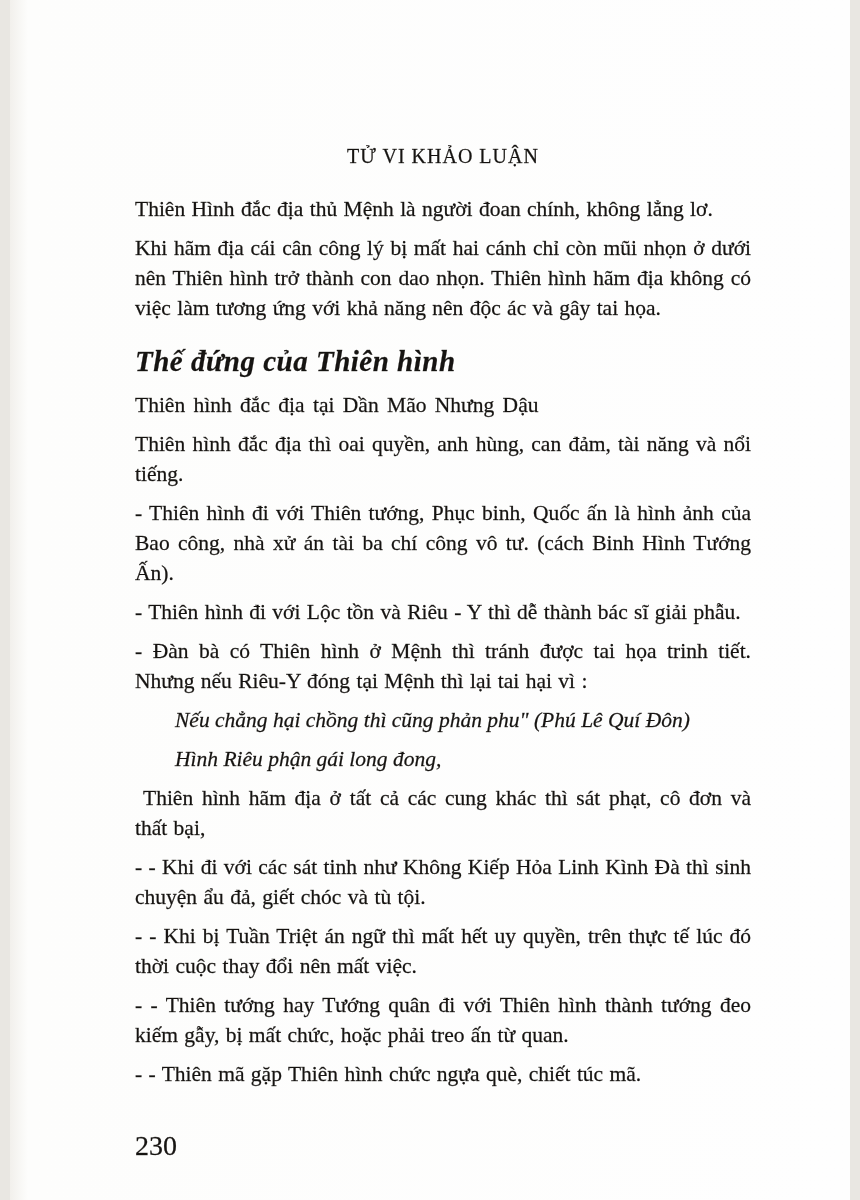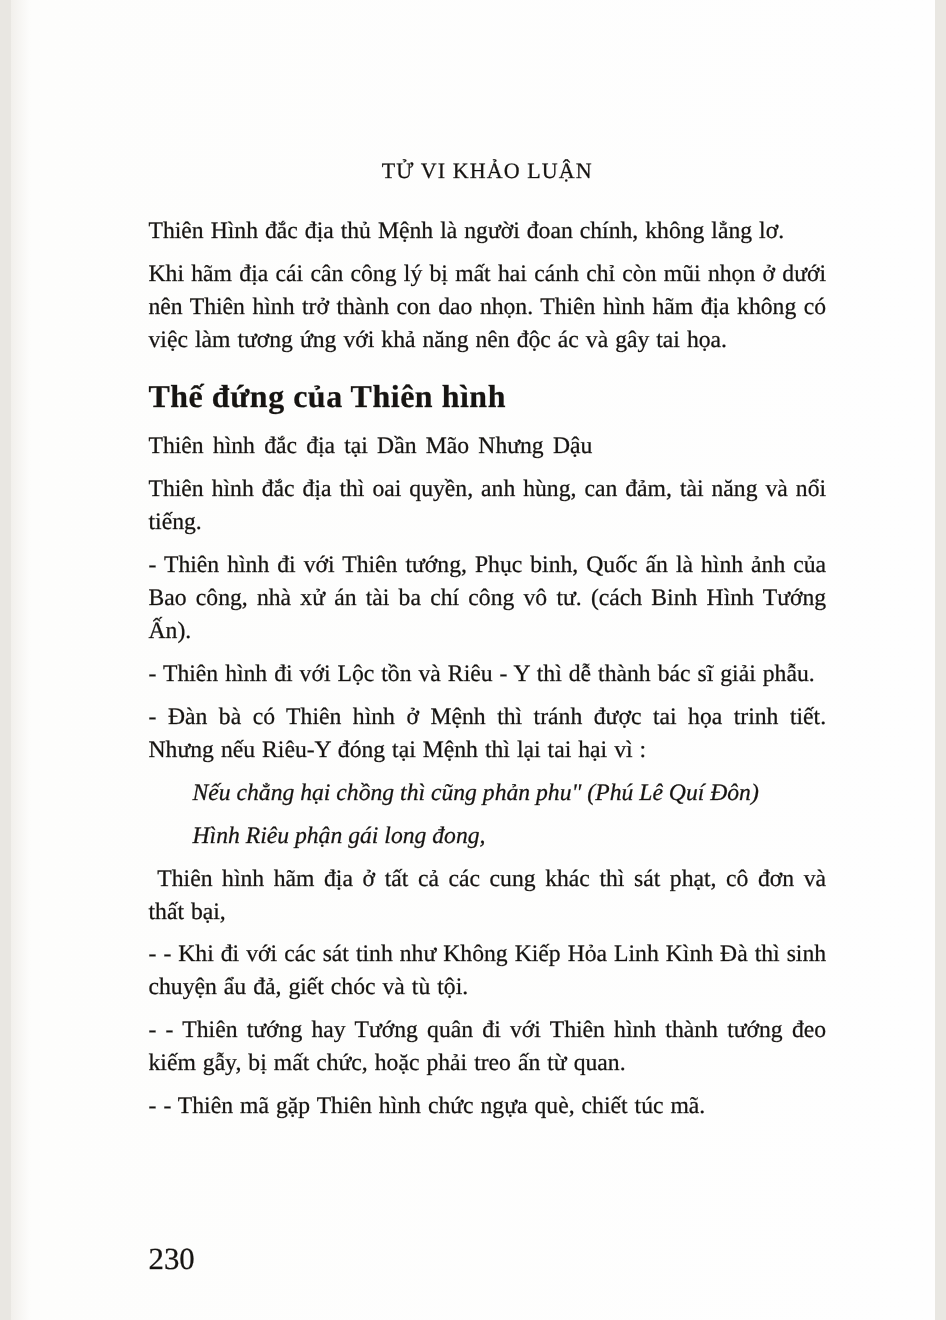--- a/index.html
+++ b/index.html
@@ -39,20 +39,21 @@
   .para {
     font-size: 21.5px;
     line-height: 30px;
     text-align: justify;
     margin-bottom: 9px;
     word-spacing: 1px;
   }
 
   .section-heading {
     font-size: 29px;
+    font-style: italic;
     font-weight: bold;
     margin-top: 22px;
     margin-bottom: 12px;
     letter-spacing: 0.5px;
   }
 
   .sub-heading {
     font-size: 21.5px;
     line-height: 30px;
     margin-bottom: 9px;
@@ -103,20 +104,21 @@
     <p class="para">- Đàn bà có Thiên hình ở Mệnh thì tránh được tai họa trinh tiết. Nhưng nếu Riêu-Y đóng tại Mệnh thì lại tai hại vì :</p>
 
     <p class="quote">Nếu chẳng hại chồng thì cũng phản phu" (Phú Lê Quí Đôn)</p>
 
     <p class="quote">Hình Riêu phận gái long đong,</p>
 
     <p class="para indent-sm">Thiên hình hãm địa ở tất cả các cung khác thì sát phạt, cô đơn và thất bại,</p>
 
     <p class="para">- - Khi đi với các sát tinh như Không Kiếp Hỏa Linh Kình Đà thì sinh chuyện ẩu đả, giết chóc và tù tội.</p>
 
+    <p class="para">- - Khi bị Tuần Triệt án ngữ thì mất hết uy quyền, trên thực tế lúc đó thời cuộc thay đổi nên mất việc.</p>
 
     <p class="para">- - Thiên tướng hay Tướng quân đi với Thiên hình thành tướng đeo kiếm gẫy, bị mất chức, hoặc phải treo ấn từ quan.</p>
 
     <p class="para">- - Thiên mã gặp Thiên hình chức ngựa què, chiết túc mã.</p>
 
   </div>
 
   <div class="page-number">230</div>
 
 </div>

